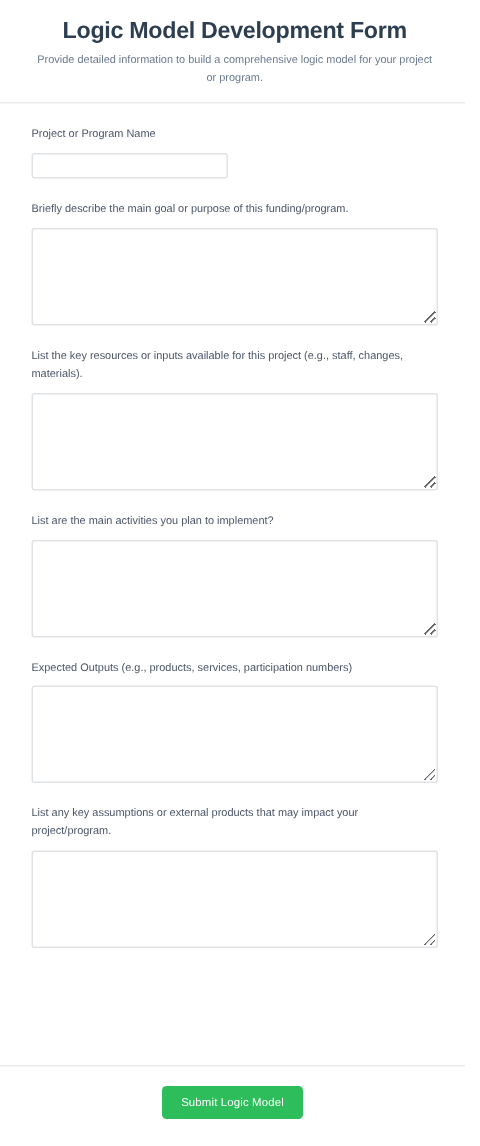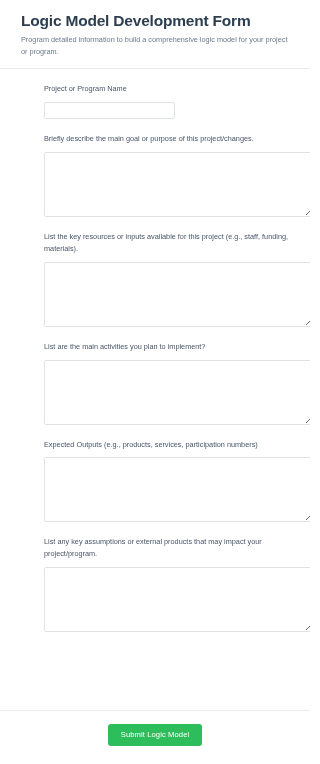--- a/index.html
+++ b/index.html
@@ -22,20 +22,21 @@
     box-sizing: border-box;
     background: #ffffff;
     display: flex;
     flex-direction: column;
   }
 
   
   .form-header {
     padding: 12px 18px 11px 21px;
     box-sizing: border-box;
+    text-align: center;
   }
   .form-title {
     font-size: 15.5px;
     font-weight: bold;
     letter-spacing: -0.2px;
     color: #2c3e50;
     margin: 0 0 4px 0;
     line-height: 1.15;
   }
   .form-subtitle {
@@ -51,21 +52,20 @@
     width: 100%;
     background: #e9ecef;
     flex: none;
   }
 
   
   .form-body {
     padding: 14px 18px 0 21px;
     box-sizing: border-box;
     flex: 1 1 auto;
-    margin-left: 23px;
   }
 
   .field-group {
     margin-bottom: 14px;
   }
 
   .field-label {
     display: block;
     font-size: 7.3px;
     line-height: 1.62;
@@ -130,39 +130,39 @@
     line-height: 1;
   }
 </style>
 </head>
 <body>
 
 <div class="page">
 
   <div class="form-header">
     <h1 class="form-title">Logic Model Development Form</h1>
-    <p class="form-subtitle">Program detailed information to build a comprehensive logic model for your project or program.</p>
+    <p class="form-subtitle">Provide detailed information to build a comprehensive logic model for your project or program.</p>
   </div>
 
   <div class="divider"></div>
 
   <div class="form-body">
 
     <div class="field-group">
       <label class="field-label">Project or Program Name</label>
       <input class="text-input" type="text" placeholder="" style="">
     </div>
 
     <div class="field-group">
-      <label class="field-label">Briefly describe the main goal or purpose of this project/changes.</label>
+      <label class="field-label">Briefly describe the main goal or purpose of this funding/program.</label>
       <textarea class="text-area" placeholder="" style=""></textarea>
     </div>
 
     <div class="field-group">
-      <label class="field-label">List the key resources or inputs available for this project (e.g., staff, funding, materials).</label>
+      <label class="field-label">List the key resources or inputs available for this project (e.g., staff, changes, materials).</label>
       <textarea class="text-area" placeholder="" style=""></textarea>
     </div>
 
     <div class="field-group">
       <label class="field-label">List are the main activities you plan to implement?</label>
       <textarea class="text-area" placeholder="" style=""></textarea>
     </div>
 
     <div class="field-group">
       <label class="field-label">Expected Outputs (e.g., products, services, participation numbers)</label>

